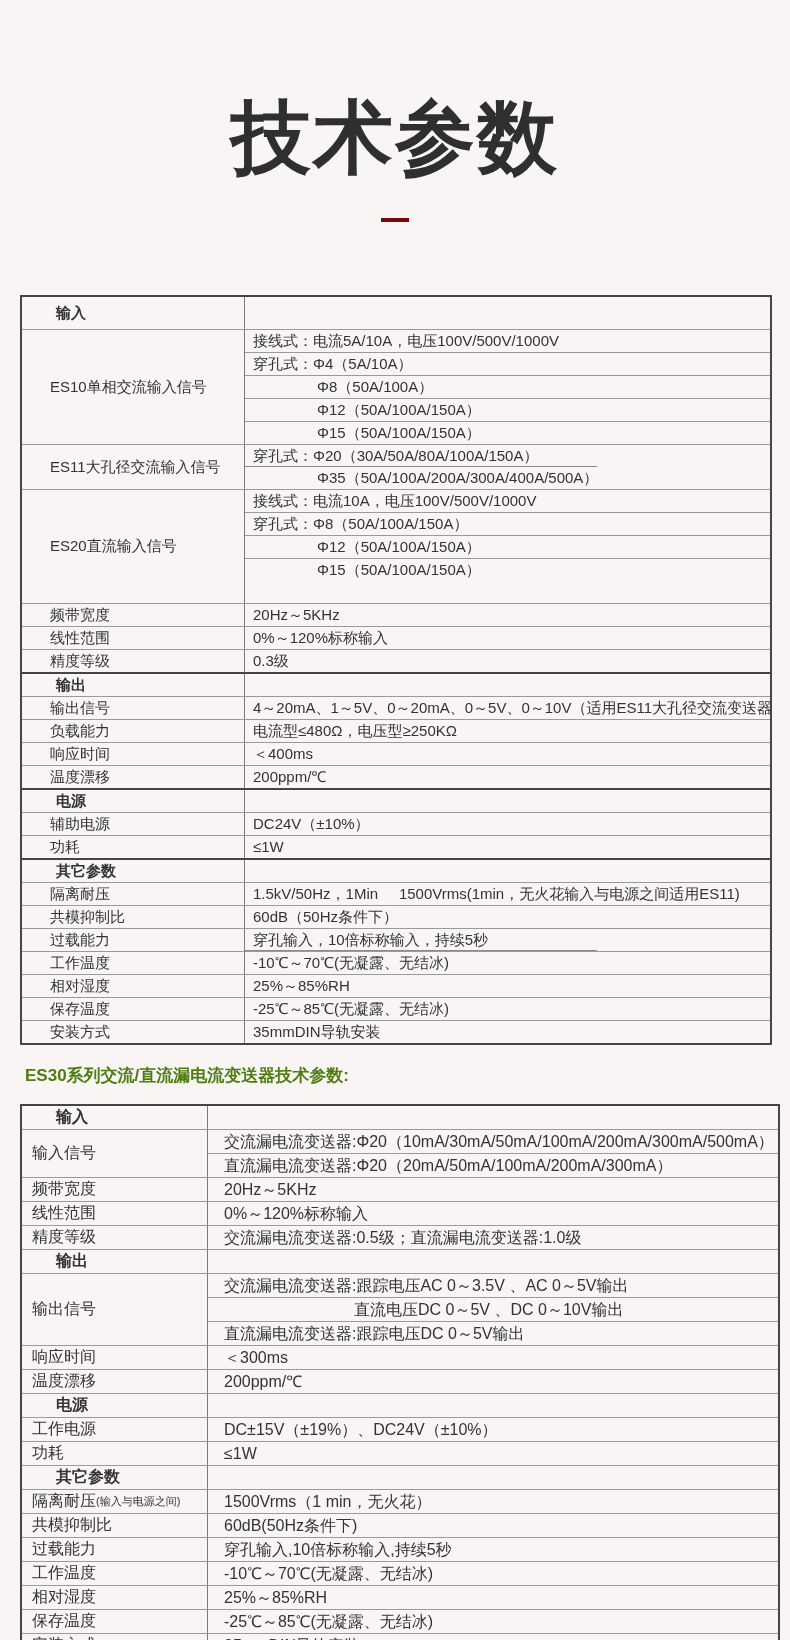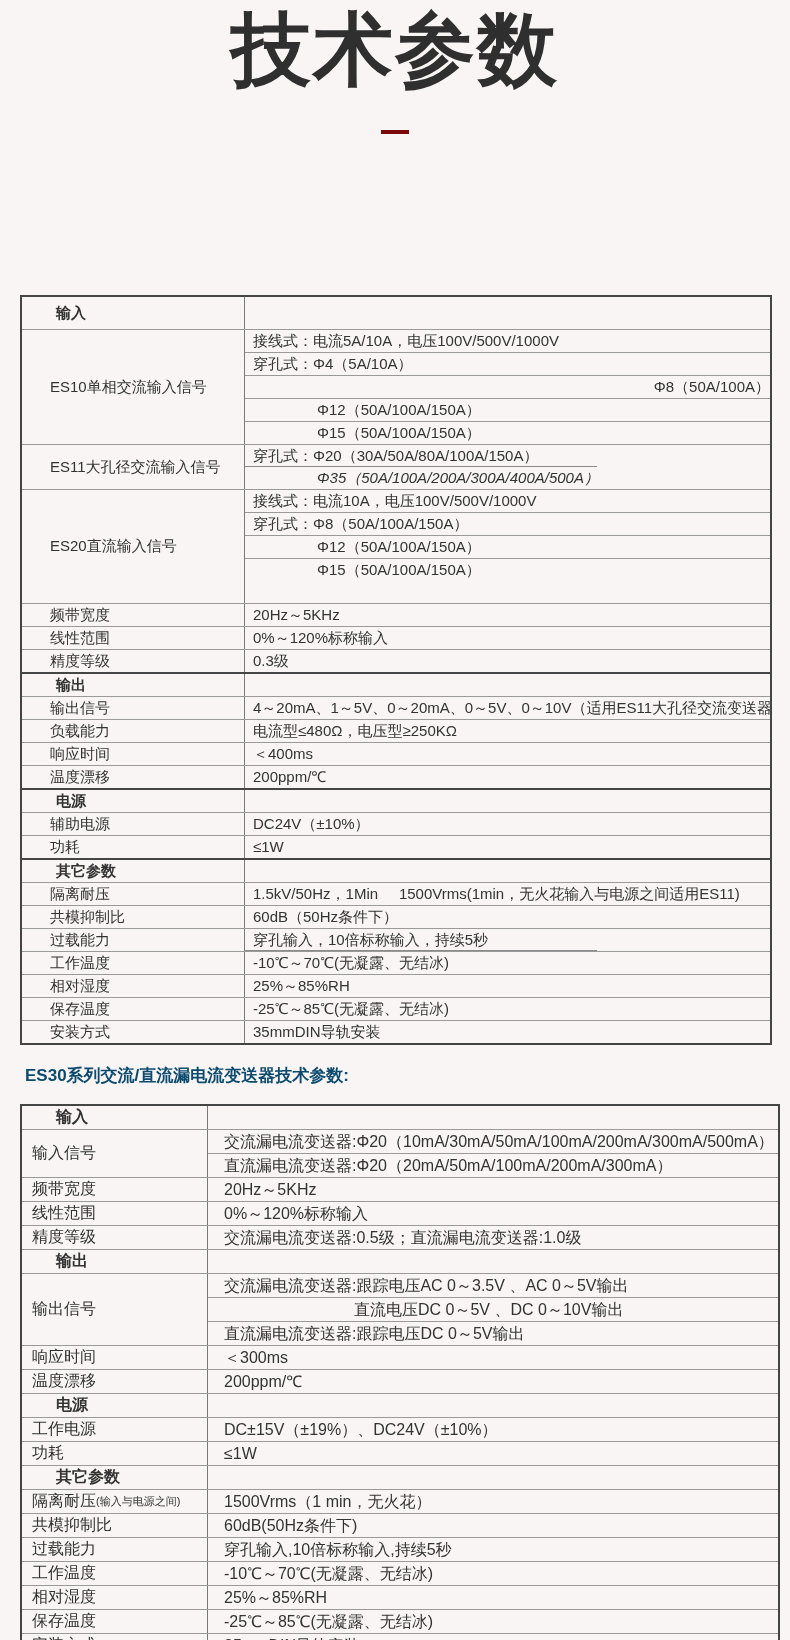--- a/index.html
+++ b/index.html
@@ -1,21 +1,21 @@
 <!DOCTYPE html>
 <html><head>
 <meta charset="utf-8">
 <style>
   * { margin:0; padding:0; box-sizing:border-box; }
   html,body { width:790px; }
   body { font-family:"Liberation Sans", sans-serif; }
   .page { position:relative; width:790px; height:1640px; background:#f8f5f4; overflow:hidden; color:#333; }
 
   .page-title {
-    text-align:center;
+    padding-top:88px; text-align:center;
     font-size:80px; font-weight:900; color:#2f2f2f; letter-spacing:2px;
     line-height:1.25;
   }
   .title-dash { width:28px; height:4px; background:#7a0a0a; margin:30px auto 0 auto; }
 
   .spec-table { position:absolute; border:2px solid #454545; }
   .t1 { left:20px; top:295px; width:752px; --labelw:222px; }
   .t2 { left:20px; top:1104px; width:760px; --labelw:185px; }
 
   .trow { display:flex; border-top:1px solid #9a9a9a; align-items:stretch; }
@@ -30,21 +30,21 @@
 
   .tcell.right { flex:1; min-width:0; border-left:1px solid #7a7a7a;
                  display:flex; flex-direction:column; justify-content:center; }
 
   .tline { position:relative; white-space:pre; overflow:hidden; }
   .t1 .tline { padding-left:8px; font-size:15px; min-height:22px; line-height:22px; }
   .t2 .tline { padding-left:16px; font-size:16px; min-height:23px; line-height:23px; }
   .tline.rule-top { border-top:1px solid #9a9a9a; }
   .partial-rule { position:absolute; left:0; bottom:0; width:67%; height:1px; background:#8a8a8a; }
 
-  .table-subtitle { position:absolute; left:25px; top:1064px; font-size:17px; font-weight:700; color:#0c4a6e; }
+  .table-subtitle { position:absolute; left:25px; top:1064px; font-size:17px; font-weight:700; color:#4d7c0f; }
 </style>
 </head>
 <body>
 
 <div class="page">
   <div class="page-title">技术参数</div>
   <div class="title-dash"></div>
 
   <div id="table1" class="spec-table t1">
       <div class="trow section" style="min-height: 32px;">
@@ -55,32 +55,32 @@
           <div class="tline"></div>
         </div>
       </div>
       <div class="trow">
         <div class="tcell left">
           <span>ES10单相交流输入信号</span>
         </div>
         <div class="tcell right">
           <div class="tline">接线式：电流5A/10A，电压100V/500V/1000V</div>
           <div class="tline rule-top">穿孔式：Φ4（5A/10A）</div>
-          <div class="tline rule-top" style="padding-left: 72px; text-align: right;">Φ8（50A/100A）</div>
+          <div class="tline rule-top" style="padding-left: 72px;">Φ8（50A/100A）</div>
           <div class="tline rule-top" style="padding-left: 72px;">Φ12（50A/100A/150A）</div>
           <div class="tline rule-top" style="padding-left: 72px;">Φ15（50A/100A/150A）</div>
         </div>
       </div>
       <div class="trow">
         <div class="tcell left">
           <span>ES11大孔径交流输入信号</span>
         </div>
         <div class="tcell right">
           <div class="tline">穿孔式：Φ20（30A/50A/80A/100A/150A）<i class="partial-rule"></i></div>
-          <div class="tline" style="padding-left: 72px; font-style: italic;">Φ35（50A/100A/200A/300A/400A/500A）</div>
+          <div class="tline" style="padding-left: 72px;">Φ35（50A/100A/200A/300A/400A/500A）</div>
         </div>
       </div>
       <div class="trow">
         <div class="tcell left">
           <span>ES20直流输入信号</span>
         </div>
         <div class="tcell right">
           <div class="tline">接线式：电流10A，电压100V/500V/1000V</div>
           <div class="tline rule-top">穿孔式：Φ8（50A/100A/150A）</div>
           <div class="tline rule-top" style="padding-left: 72px;">Φ12（50A/100A/150A）</div>

